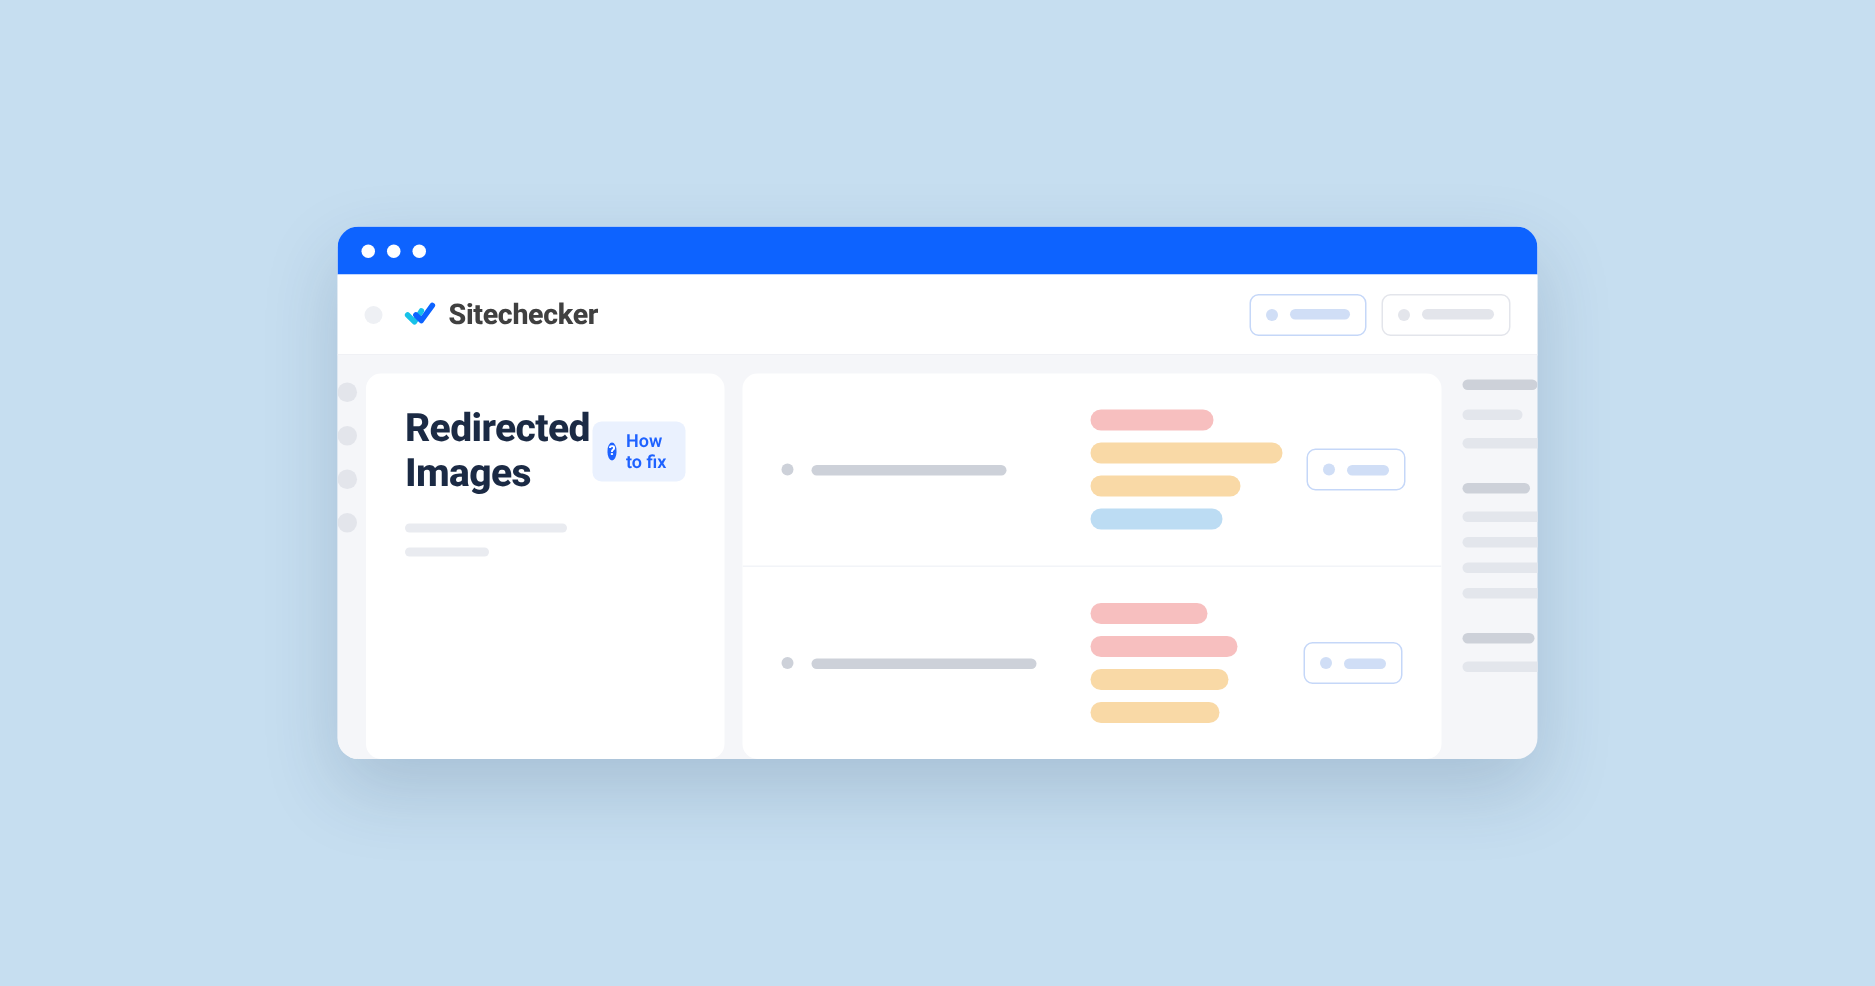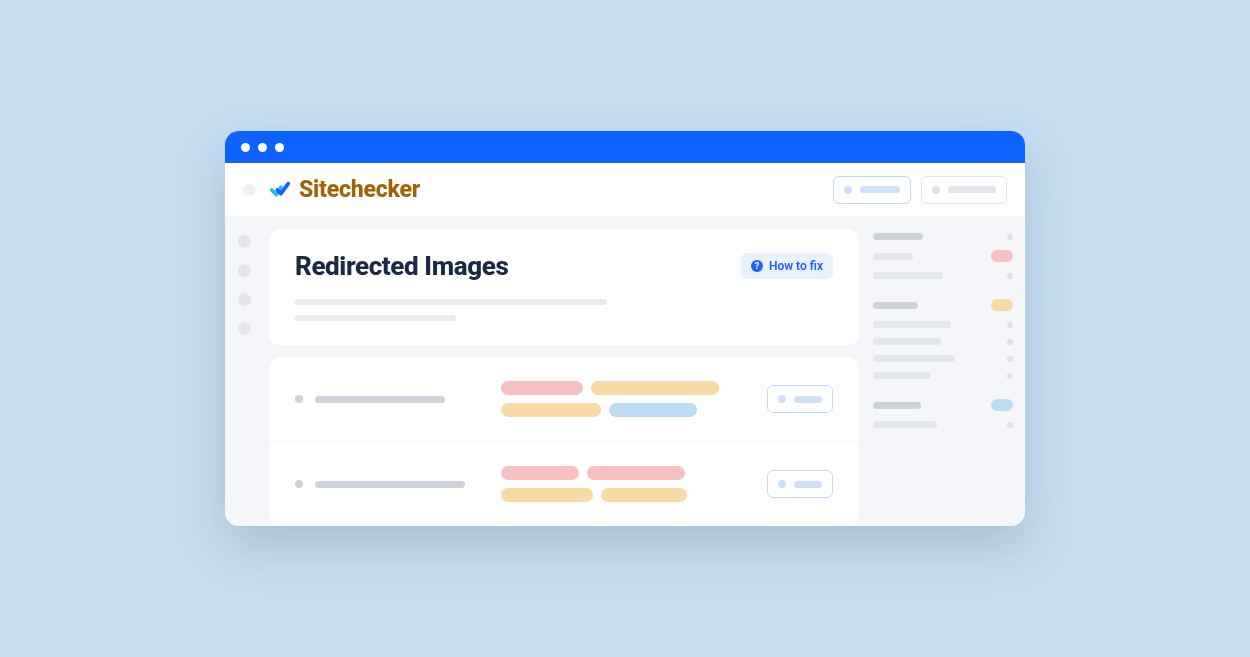--- a/index.html
+++ b/index.html
@@ -54,23 +54,23 @@
       border-radius: 50%;
       background: #eef0f4;
       margin-right: 14px;
     }
     .logo {
       display: flex;
       align-items: center;
       gap: 8px;
     }
     .logo-text {
-      font-size: 23px;
+      font-size: 19px;
       font-weight: 800;
-      color: #a16207;
+      color: #404040;
       letter-spacing: -0.2px;
     }
     .topbar-buttons {
       margin-left: auto;
       display: flex;
       gap: 10px;
     }
     .outline-btn {
       height: 28px;
       border: 1.5px solid #c5d7f8;
@@ -119,21 +119,21 @@
     }
     .content-wrap {
       flex: 1;
       padding: 12px 12px 0 6px;
       display: flex;
       gap: 14px;
     }
     .main-col {
       flex: 1;
       display: flex;
-      flex-direction: column;
+      flex-direction: row;
       gap: 12px;
       justify-content: center;
     }
     .card {
       background: #ffffff;
       border-radius: 10px;
       padding: 22px 26px 24px 26px;
     }
     .card-top {
       display: flex;

